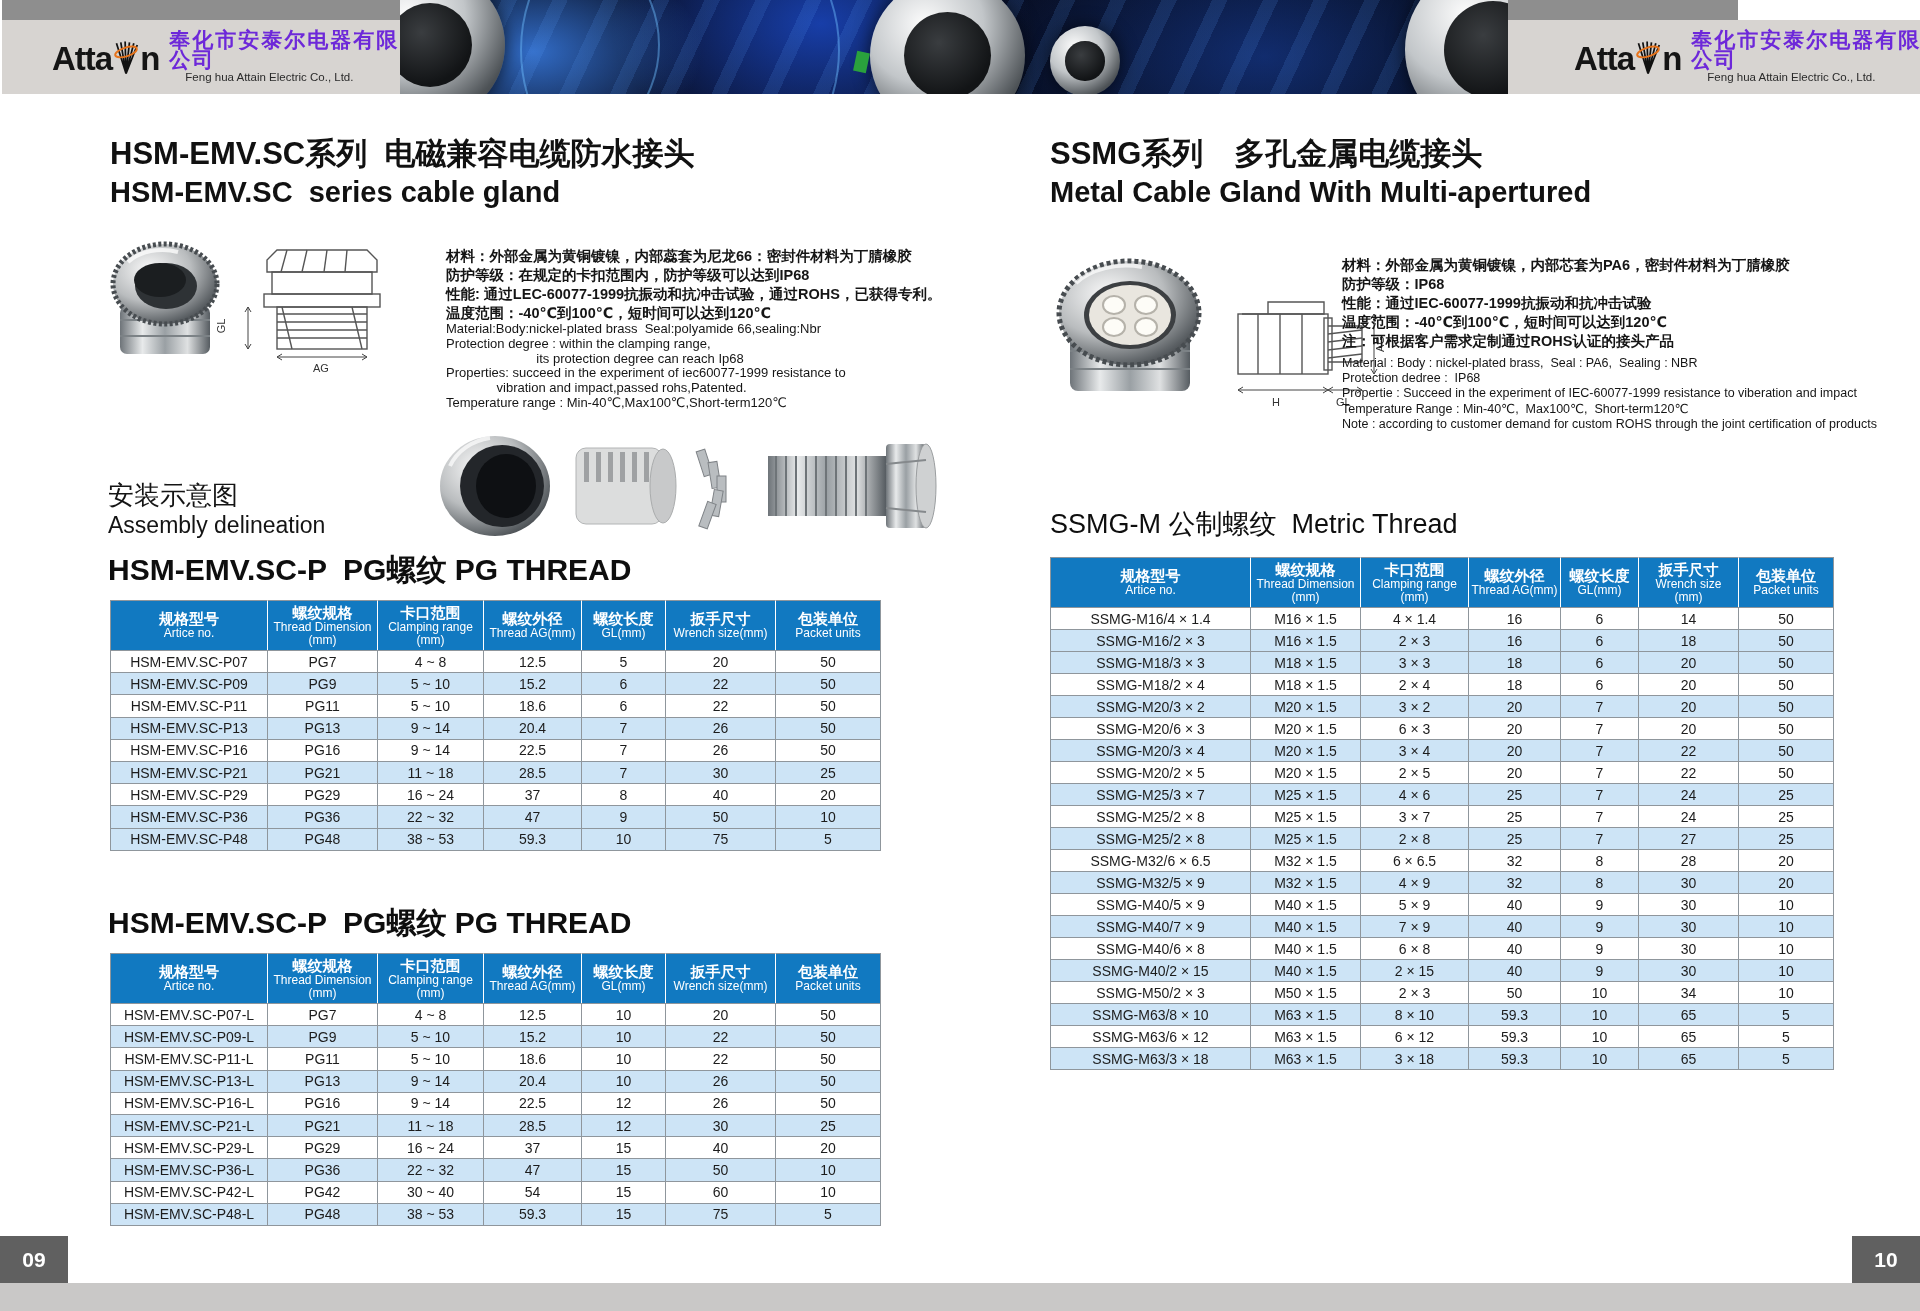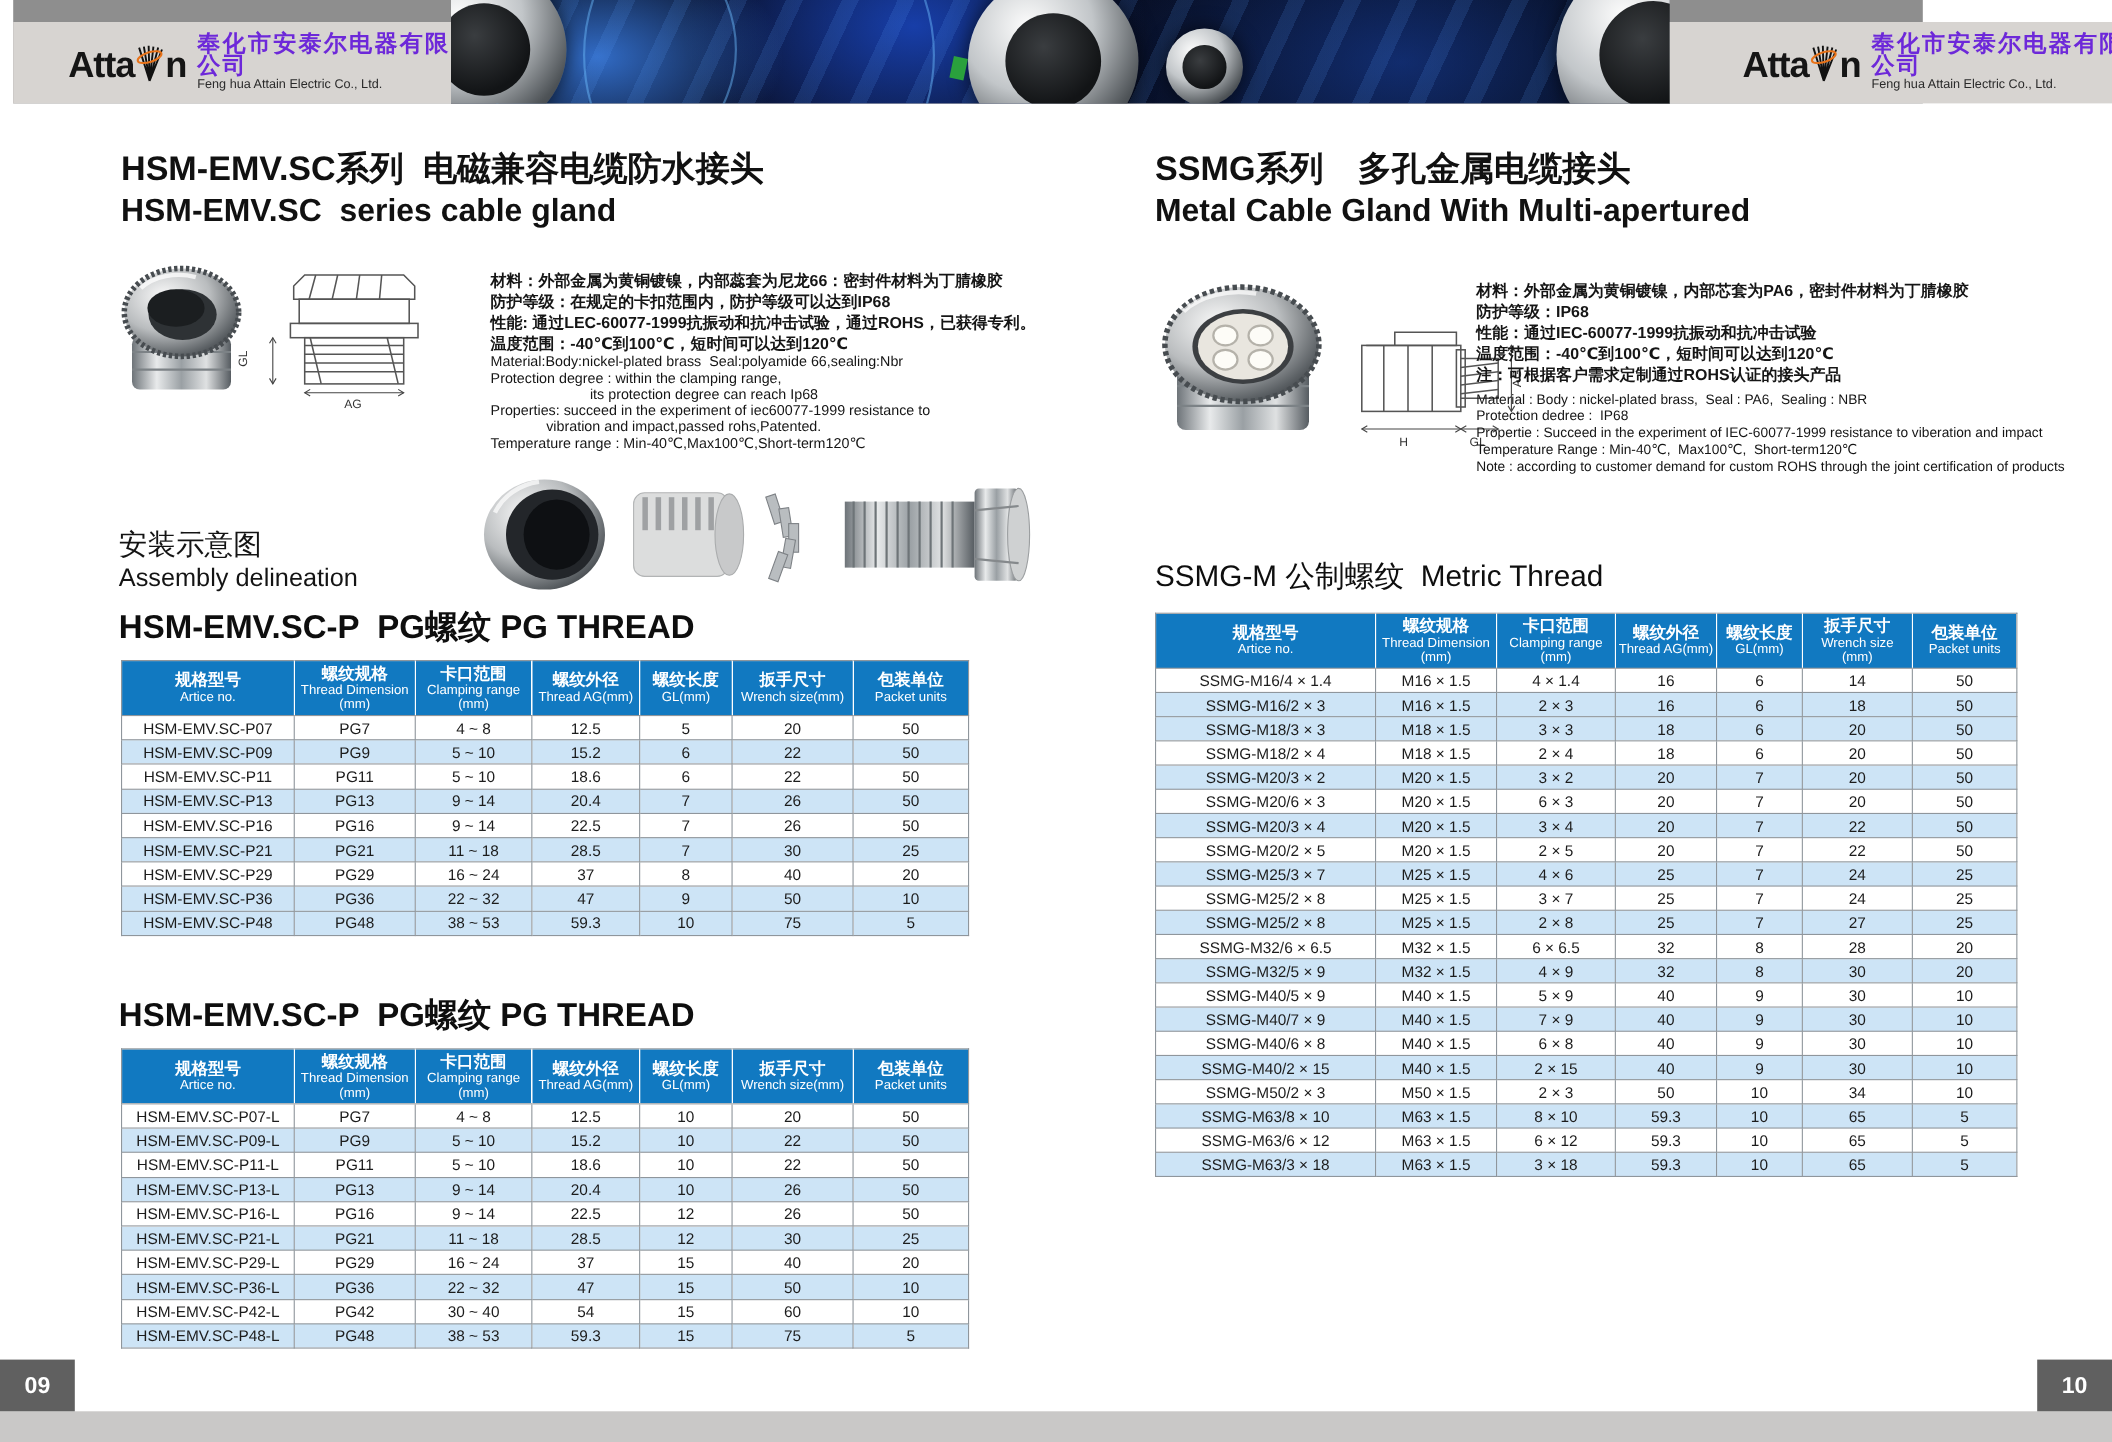--- a/index.html
+++ b/index.html
@@ -1,21 +1,21 @@
 <!DOCTYPE html>
 <html style="--hdr-blue: #1179c1; --row-alt: #cde4f6;"><head>
 <meta charset="utf-8">
 <style>
   html,body{margin:0;padding:0;background:#e9e9e9;}
   *{box-sizing:border-box;}
   .sheet{position:relative;width:1920px;height:1311px;background:#ffffff;overflow:hidden;
          font-family:"Liberation Sans","DejaVu Sans",sans-serif;color:#111;}
 
   
-  .banner{position:absolute;left:12px;top:0;width:1736px;height:94px;background:#8e8e8e;}
+  .banner{position:absolute;left:2px;top:0;width:1736px;height:94px;background:#8e8e8e;}
   .banner-photo{position:absolute;left:398px;top:0;width:1108px;height:94px;overflow:hidden;
     background:
       radial-gradient(ellipse 260px 160px at 12% 55%, rgba(64,140,255,.75), rgba(64,140,255,0) 65%),
       radial-gradient(ellipse 300px 190px at 38% 25%, rgba(26,70,190,.85), rgba(26,70,190,0) 70%),
       radial-gradient(ellipse 420px 240px at 78% 60%, rgba(30,80,200,.5), rgba(30,80,200,0) 70%),
       linear-gradient(110deg,#04060e 0%,#0a1230 35%,#060a18 60%,#03050b 100%);}
   .banner-photo::before{content:"";position:absolute;inset:0;
       background:repeating-linear-gradient(115deg, rgba(90,160,255,.14) 0 14px, rgba(0,0,0,0) 14px 46px);}
   .g-circ{position:absolute;border-radius:50%;
       background:radial-gradient(circle at 35% 30%, #fdfdfd 0%, #c2c6c9 40%, #4e5357 75%, #26292c 100%);
@@ -24,21 +24,21 @@
       background:radial-gradient(circle at 40% 35%, #3a3d40, #121416 70%);}
   .arc{position:absolute;border:2px solid rgba(110,190,255,.45);border-radius:50%;}
   .green-tag{position:absolute;left:455px;top:52px;width:13px;height:20px;background:#2aa13d;transform:rotate(12deg);}
   .brand{position:absolute;top:20px;height:74px;background:#d7d4d1;display:flex;align-items:center;}
   .brand-left{left:0;width:398px;padding-left:50px;}
   .brand-right{left:1506px;width:414px;padding-left:66px;}
   .logo{display:flex;align-items:flex-end;margin-right:10px;}
   .logo-txt{font-size:33px;font-weight:800;letter-spacing:-1px;color:#151515;line-height:1;}
   .logo-mark{width:26px;height:38px;margin:0 1px -2px 1px;}
   .company-cn{font-size:21px;font-weight:700;letter-spacing:2px;color:#6d28d9;line-height:20px;}
-  .company-en{font-size:11.5px;color:#2a2a2a;line-height:14px;}
+  .company-en{font-size:11.5px;color:#2a2a2a;line-height:14px;margin-left:16px;}
 
   
   .abs{position:absolute;}
   .page-title .cn{font-size:31px;font-weight:700;line-height:39px;white-space:pre;}
   .page-title .en{font-size:29px;font-weight:700;line-height:38px;white-space:pre;}
   .desc .line{white-space:pre;}
   .desc-cn .line{font-size:14.5px;font-weight:600;line-height:19px;color:#151515;}
   .desc-en .line{font-size:13px;line-height:14.8px;color:#151515;}
   .desc-en-r .line{font-size:12.5px;line-height:15.2px;color:#151515;}
   .assembly-label .cn{font-size:26px;line-height:31px;color:#141414;}

